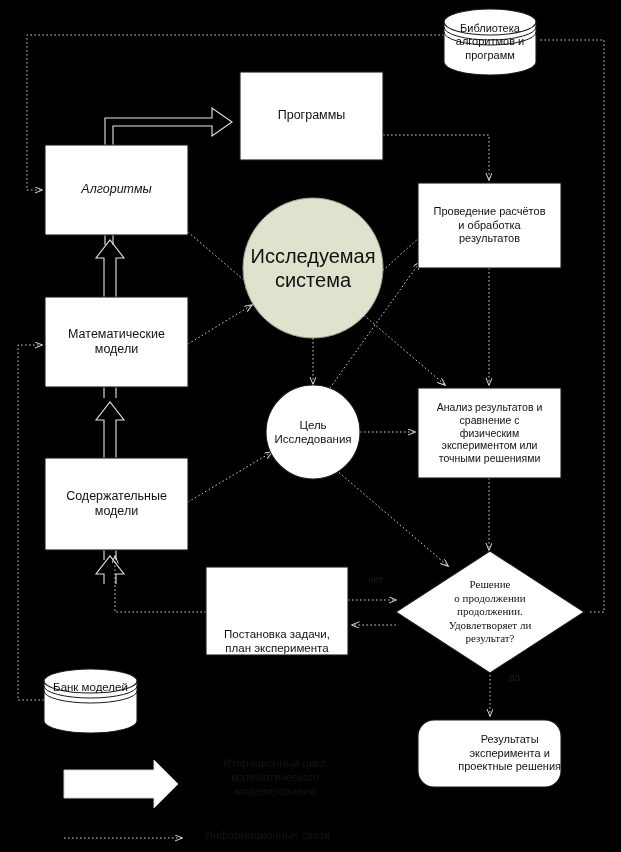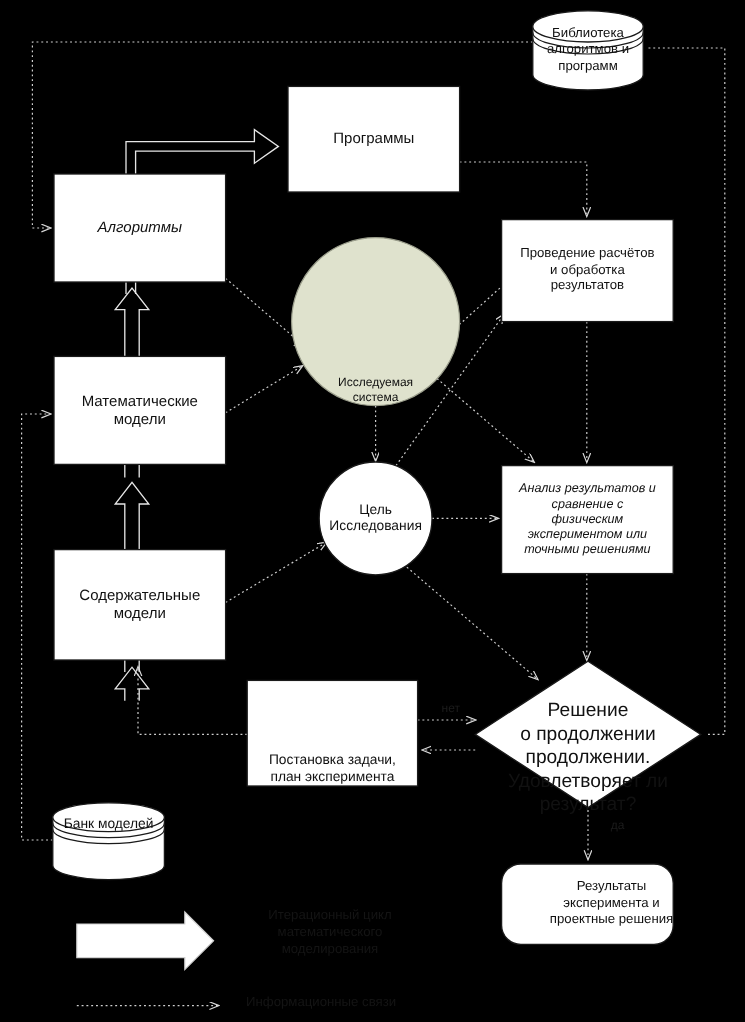--- a/index.html
+++ b/index.html
@@ -3,21 +3,21 @@
 <meta charset="utf-8">
 <style>
   html,body{margin:0;padding:0;background:#000;}
   body{width:621px;height:852px;overflow:hidden;
        font-family:"Liberation Sans","DejaVu Sans",sans-serif;}
   #stage{position:relative;width:621px;height:852px;background:#000;}
   svg{position:absolute;left:0;top:0;width:621px;height:852px;}
   .node-text{position:absolute;display:flex;align-items:center;justify-content:center;
              text-align:center;color:#111;line-height:1.22;pointer-events:none;}
   .legend-text{position:absolute;color:#141414;text-align:center;line-height:1.25;}
-  .edge-label{position:absolute;color:#1c1c1c;margin-top:11px;}
+  .edge-label{position:absolute;color:#1c1c1c;}
 </style>
 </head>
 <body>
 <div id="stage">
 
 <svg viewBox="0 0 621 852">
   <defs>
     <marker id="ah" markerWidth="9" markerHeight="9" refX="7.5" refY="3.2" orient="auto" markerUnits="userSpaceOnUse">
       <path d="M0,0 L8,3.2 L0,6.4" fill="none" stroke="#d8d8d8" stroke-width="1"></path>
     </marker>
@@ -106,41 +106,41 @@
 </div>
 
 <div class="node-text" style="left:45px;top:297px;width:143px;height:90px;font-size:12.5px;">
   <div><span>Математические</span><br><span>модели</span></div>
 </div>
 
 <div class="node-text" style="left:45px;top:458px;width:143px;height:92px;font-size:12.5px;">
   <div><span>Содержательные</span><br><span>модели</span></div>
 </div>
 
-<div class="node-text" style="left:243px;top:198px;width:140px;height:140px;font-size:10px;align-items:flex-end;">
+<div class="node-text" style="left:243px;top:198px;width:140px;height:140px;font-size:20px;">
   <div><span>Исследуемая</span><br><span>система</span></div>
 </div>
 
 <div class="node-text" style="left:259px;top:385px;width:108px;height:94px;font-size:11.5px;">
   <div><span>Цель</span><br><span>Исследования</span></div>
 </div>
 
 <div class="node-text" style="left:416px;top:183px;width:147px;height:85px;font-size:11px;">
   <div><span>Проведение расчётов</span><br><span>и обработка</span><br><span>результатов</span></div>
 </div>
 
-<div class="node-text" style="left:416px;top:388px;width:147px;height:90px;font-size:10.5px;font-style:italic;">
+<div class="node-text" style="left:416px;top:388px;width:147px;height:90px;font-size:10.5px;">
   <div><span>Анализ результатов и</span><br><span>сравнение с</span><br><span>физическим</span><br><span>экспериментом или</span><br><span>точными решениями</span></div>
 </div>
 
 <div class="node-text" style="left:206px;top:567px;width:142px;height:88px;font-size:11.5px;align-items:flex-end;">
   <div><span>Постановка задачи,</span><br><span>план эксперимента</span></div>
 </div>
 
-<div class="node-text" style="left:412px;top:576px;width:156px;height:112px;font-size:16px;">
+<div class="node-text" style="left:412px;top:556px;width:156px;height:112px;font-size:11px;font-family:Liberation Serif, serif;">
   <div><span>Решение</span><br><span>о продолжении</span><br><span>продолжении.</span><br><span>Удовлетворяет ли</span><br><span>результат?</span></div>
 </div>
 
 <div class="node-text" style="left:418px;top:720px;width:143px;height:67px;font-size:11px;justify-content:flex-end;">
   <div><span>Результаты</span><br><span>эксперимента и</span><br><span>проектные решения</span></div>
 </div>
 
 <div class="node-text" style="left:44px;top:666px;width:93px;height:43px;font-size:11.5px;">
   <div><span>Банк моделей</span></div>
 </div>

